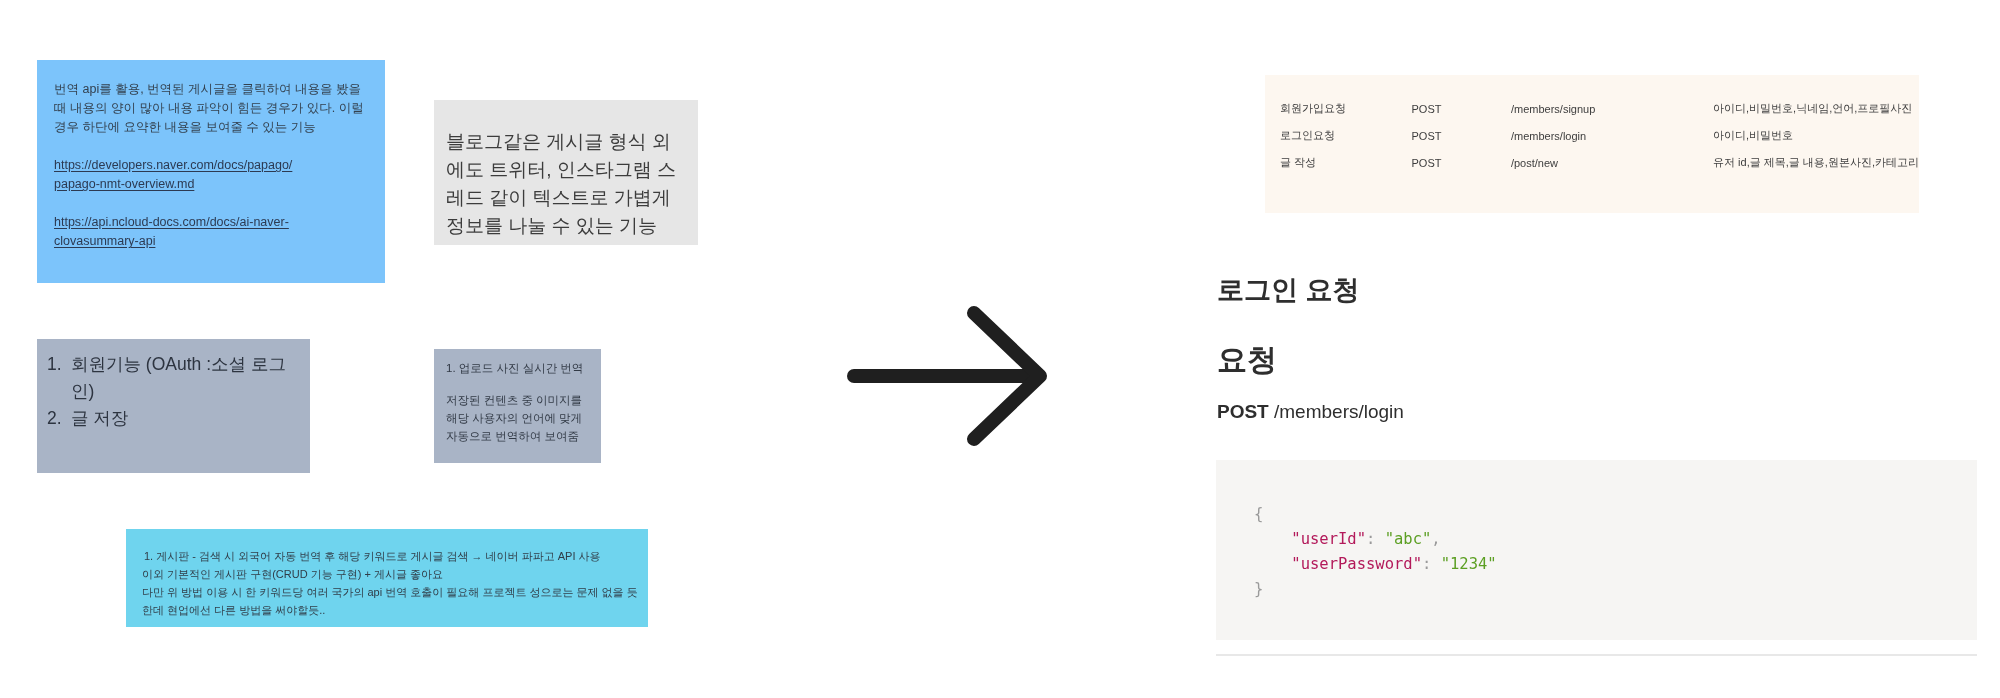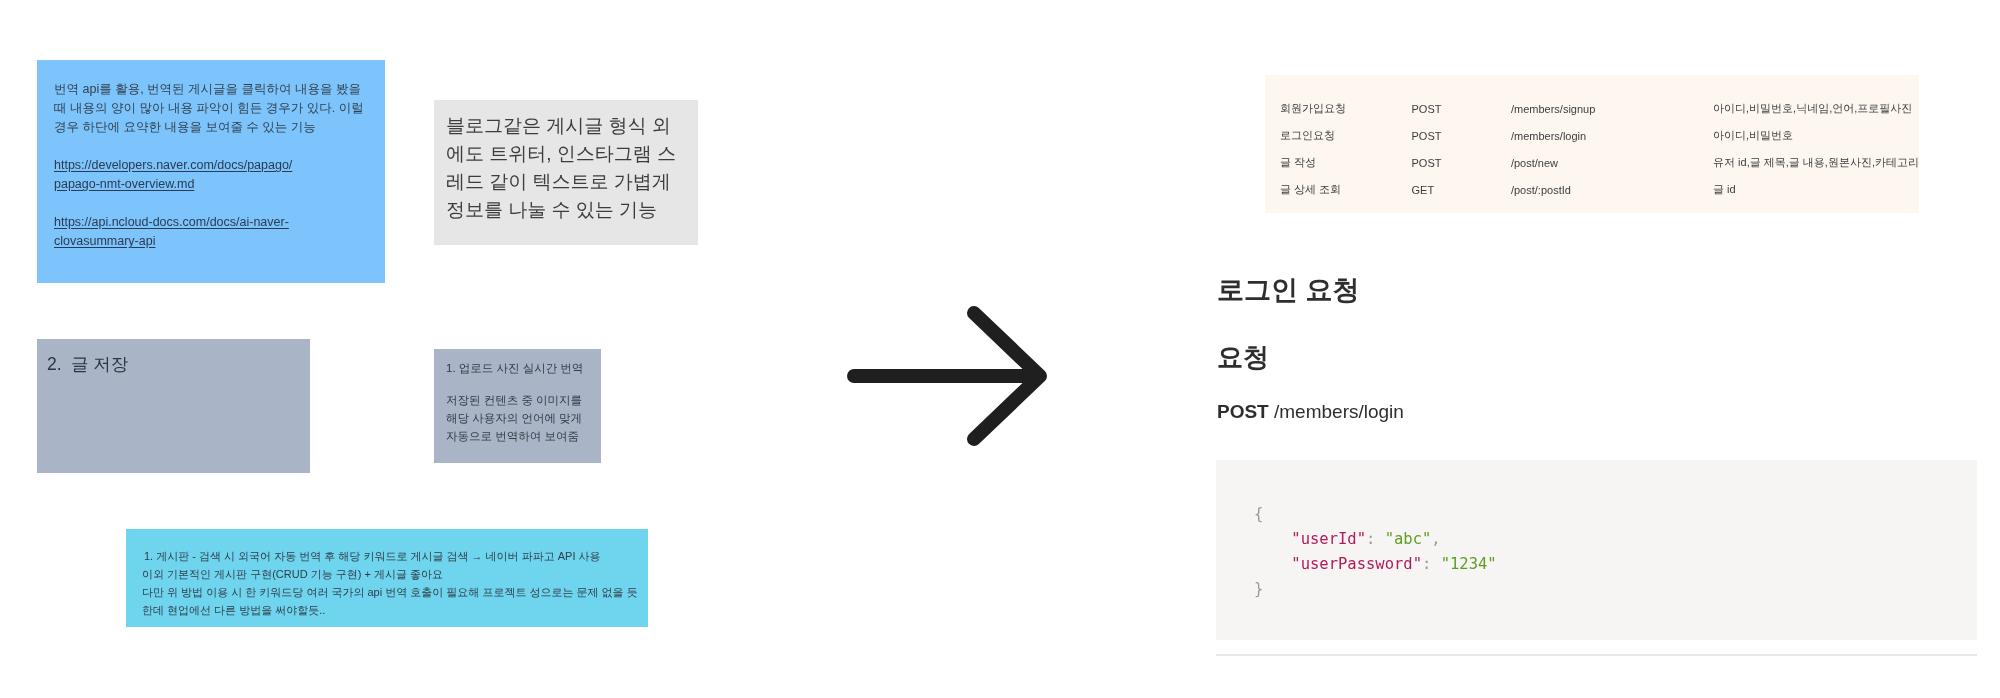--- a/index.html
+++ b/index.html
@@ -20,21 +20,21 @@
     .note-summary .link {
       display: block; color: #2c3a52; text-decoration: underline;
       text-underline-offset: 2px; cursor: pointer;
     }
     .note-summary .gap { height: 19px; }
 
     
     .note-threads {
       left: 434px; top: 100px; width: 264px; height: 145px;
       background: #e6e6e6;
-      padding: 12px 12px 0 12px;
+      padding: 28px 12px 0 12px;
       font-size: 19px; line-height: 28px; color: #3c3c3c;
     }
 
     
     .note-features {
       left: 37px; top: 339px; width: 273px; height: 134px;
       background: #a9b4c6;
       padding: 12px 10px 0 10px;
       font-size: 17.5px; line-height: 27px; color: #2d3440;
     }
@@ -74,21 +74,21 @@
     .api-table td.c1 { width: 132px; }
     .api-table td.c2 { width: 100px; }
     .api-table td.c3 { width: 203px; }
 
     .doc-h1 {
       position: absolute; left: 1217px; top: 272px;
       font-size: 27px; font-weight: bold; color: #2e2e2e;
     }
     .doc-h2 {
       position: absolute; left: 1217px; top: 340px;
-      font-size: 26px; font-weight: bold; color: #2e2e2e;
+      font-size: 30px; font-weight: bold; color: #2e2e2e;
     }
     .doc-endpoint {
       position: absolute; left: 1217px; top: 384px;
       font-size: 19px; color: #2e2e2e; margin-top: 17px;
     }
     .doc-endpoint .method { font-weight: bold; }
     .doc-reqbody {
       position: absolute; left: 1217px; top: 424px;
       font-size: 19px; color: #a21caf; margin-top: 40px;
     }
@@ -125,20 +125,21 @@
     <span>clovasummary-api</span>
   </a>
 </div>
 
 <div class="note note-threads">
   <div>블로그같은 게시글 형식 외에도 트위터, 인스타그램 스레드 같이 텍스트로 가볍게 정보를 나눌 수 있는 기능</div>
 </div>
 
 <div class="note note-features">
   <ol>
+    <li><span class="num">1.</span><span>회원기능 (OAuth :소셜 로그인)</span></li>
     <li><span class="num">2.</span><span>글 저장</span></li>
   </ol>
 </div>
 
 <div class="note note-photo">
   <div class="title">1. 업로드 사진 실시간 번역</div>
   <div>저장된 컨텐츠 중 이미지를 해당 사용자의 언어에 맞게 자동으로 번역하여 보여줌</div>
 </div>
 
 <div class="note note-board">
@@ -166,26 +167,20 @@
         <td class="c2">POST</td>
         <td class="c3">/members/login</td>
         <td>아이디,비밀번호</td>
       </tr>
       <tr>
         <td class="c1">글 작성</td>
         <td class="c2">POST</td>
         <td class="c3">/post/new</td>
         <td>유저 id,글 제목,글 내용,원본사진,카테고리</td>
       </tr>
-      <tr>
-        <td class="c1">글 상세 조회</td>
-        <td class="c2">GET</td>
-        <td class="c3">/post/:postId</td>
-        <td>글 id</td>
-      </tr>
     </tbody>
   </table>
 </div>
 
 <div class="doc-h1">로그인 요청</div>
 <div class="doc-h2">요청</div>
 <div class="doc-endpoint">
   <span class="method">POST</span>
   <span>/members/login</span>
 </div>

